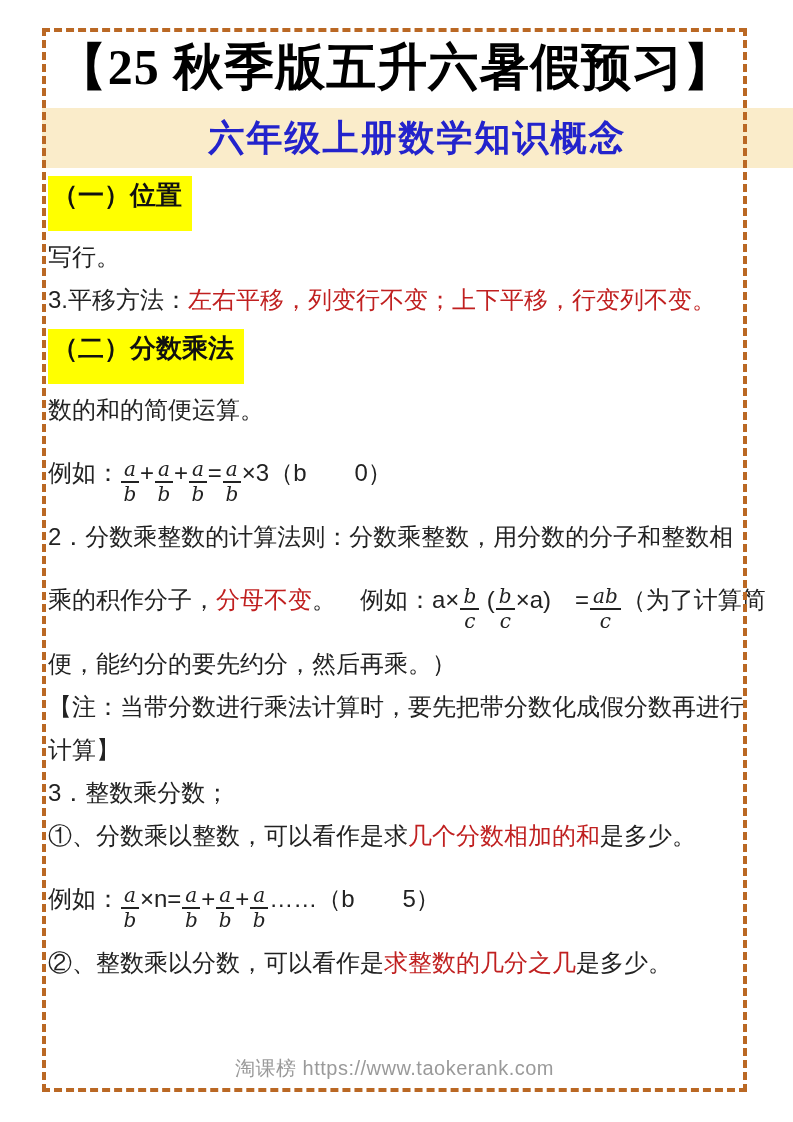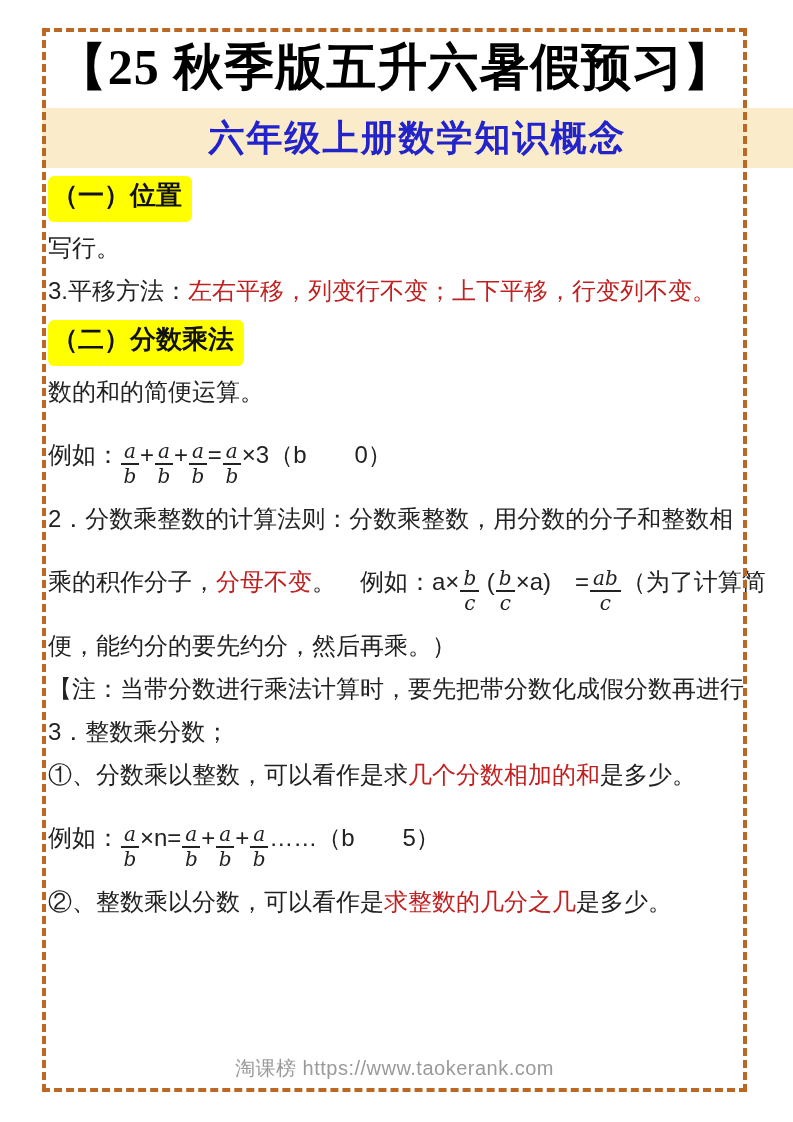--- a/index.html
+++ b/index.html
@@ -60,22 +60,21 @@
   .heading {
     margin:8px 0 4px 0;
     line-height:34px;
   }
   .heading-hl {
     display:inline-block;
     background:#ffff00;
     color:#111111;
     font-weight:bold;
     font-size:26px;
-    padding:2px 10px 10px 4px;
-    border-radius:6px;
+    padding:2px 10px 19px 4px;
   }
   .line {
     font-size:24px;
     line-height:43px;
     white-space:nowrap;
     color:#222222;
   }
   .mathline {
     margin:10px 0;
     line-height:64px;
@@ -169,20 +168,21 @@
           </span>
           <span class="seg">×a)　=</span>
           <span class="frac">
             <span class="num">ab</span>
             <span class="den">c</span>
           </span>
           <span class="seg">（为了计算简</span>
         </div>
         <div class="line"><span class="seg">便，能约分的要先约分，然后再乘。）</span></div>
         <div class="line"><span class="seg">【注：当带分数进行乘法计算时，要先把带分数化成假分数再进行</span></div>
+        <div class="line"><span class="seg">计算】</span></div>
         <div class="line"><span class="seg">3．整数乘分数；</span></div>
         <div class="line"><span class="seg">①、分数乘以整数，可以看作是求</span><span class="seg red">几个分数相加的和</span><span class="seg">是多少。</span></div>
         <div class="line mathline">
           <span class="seg">例如：</span>
           <span class="frac">
             <span class="num">a</span>
             <span class="den">b</span>
           </span>
           <span class="seg">×n=</span>
           <span class="frac">

